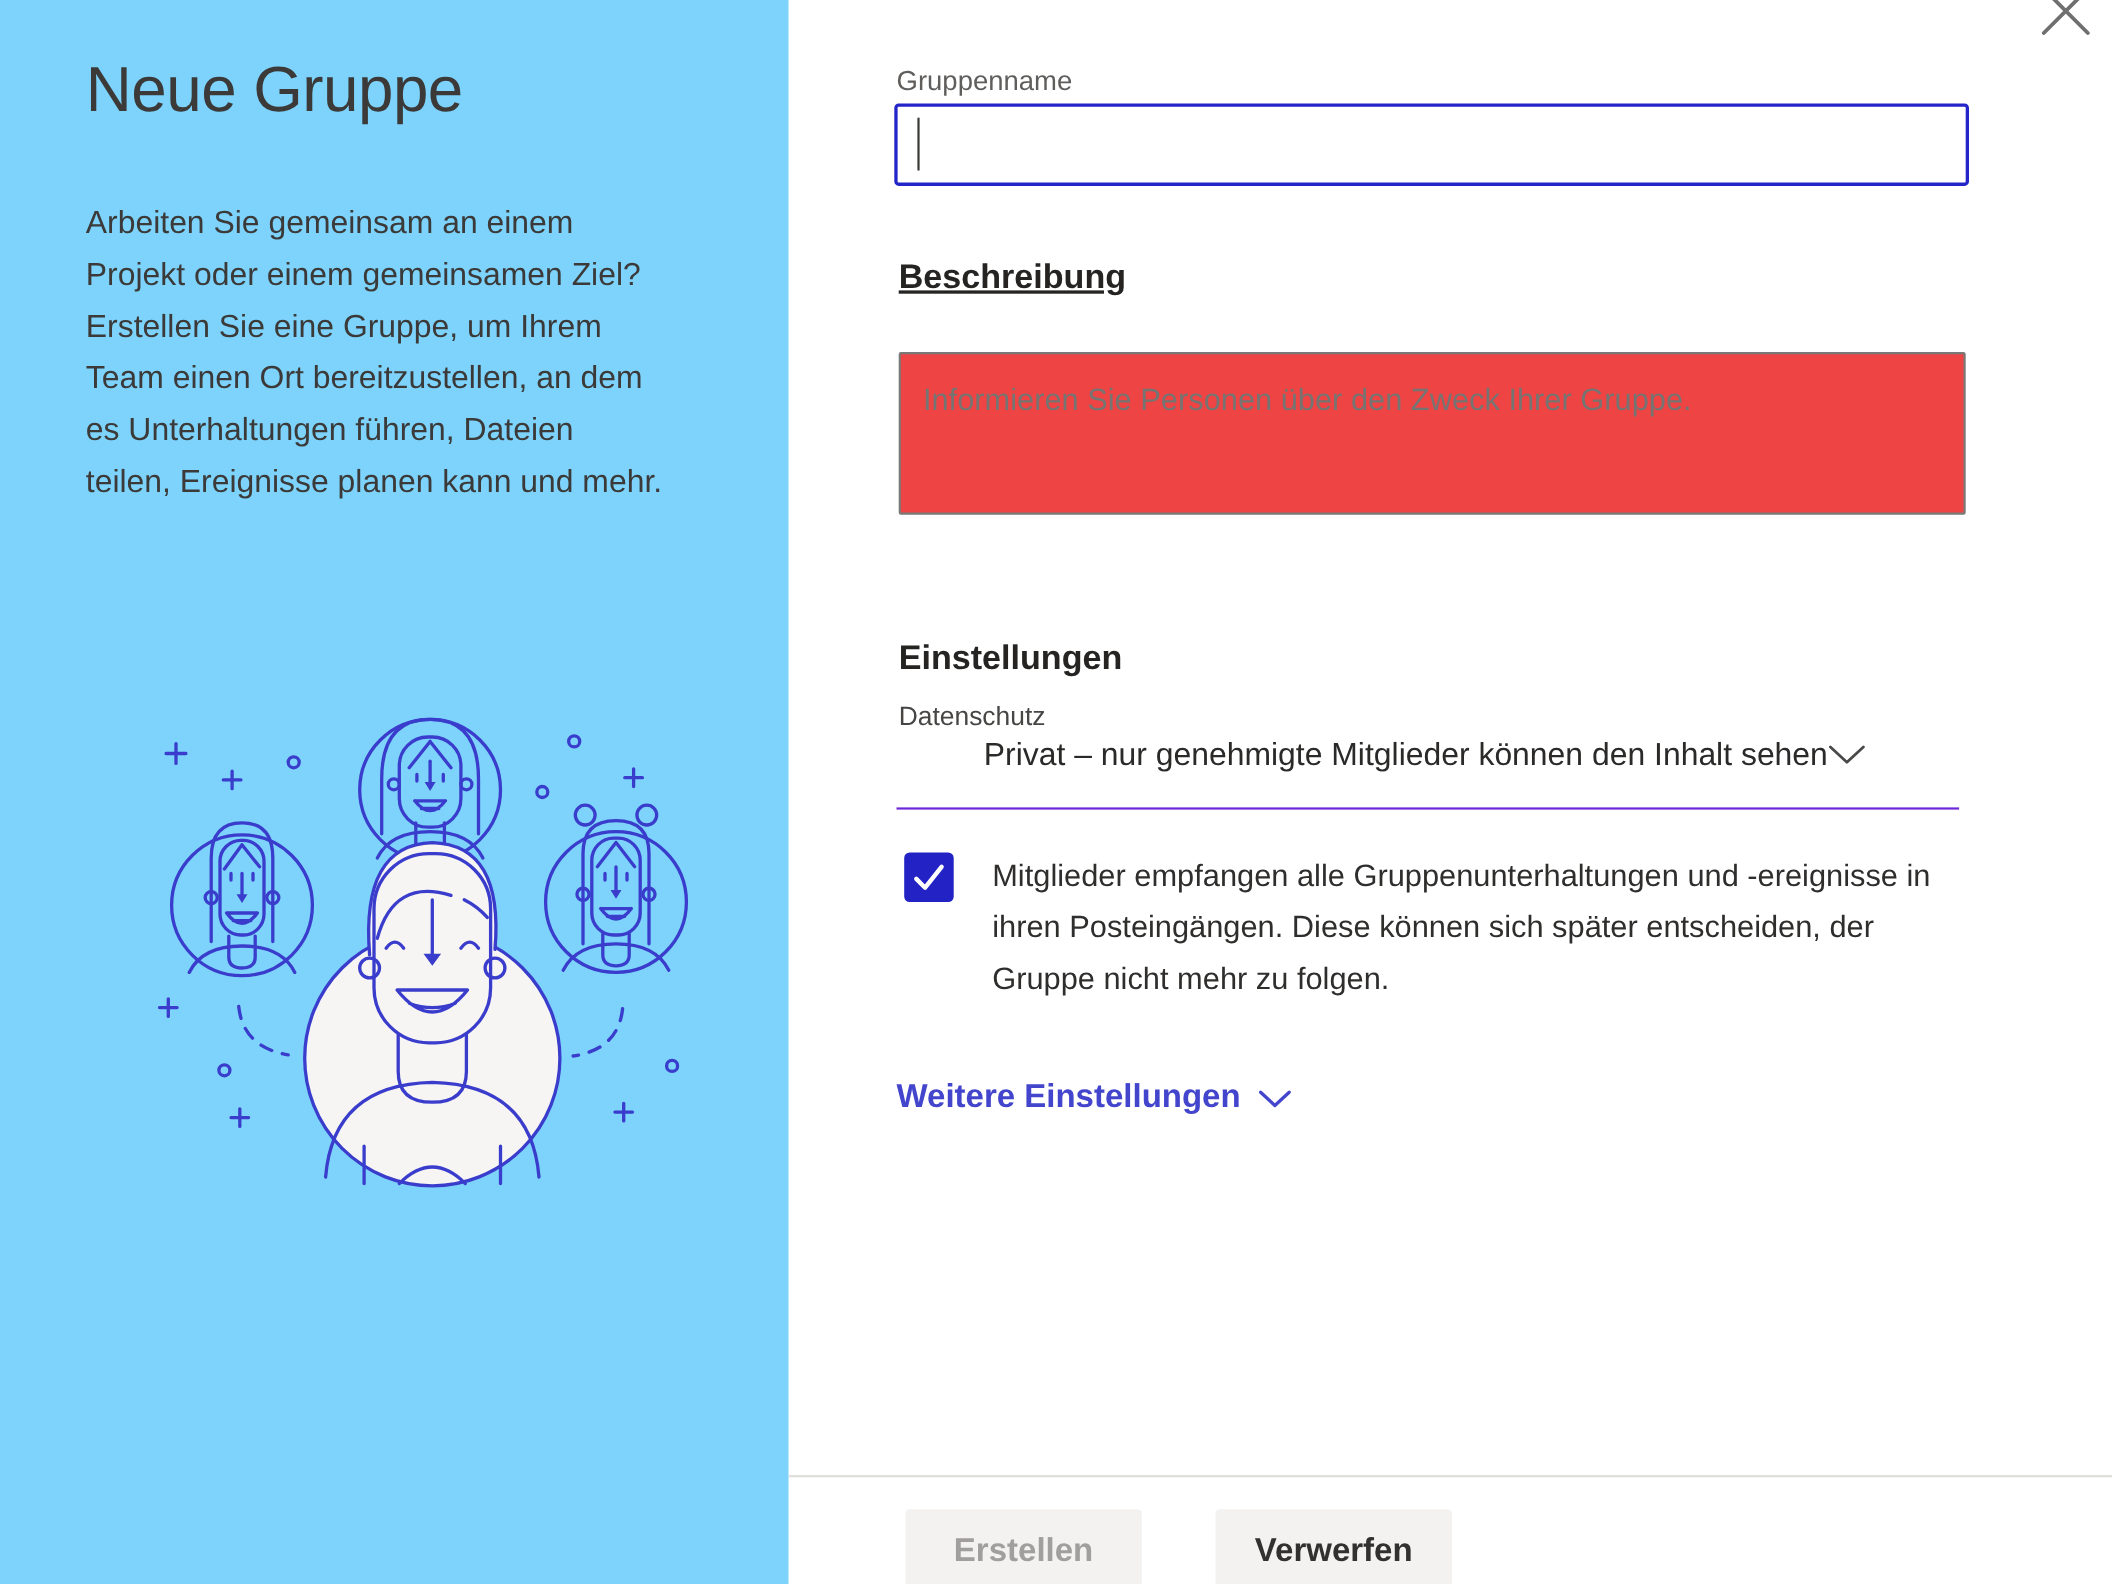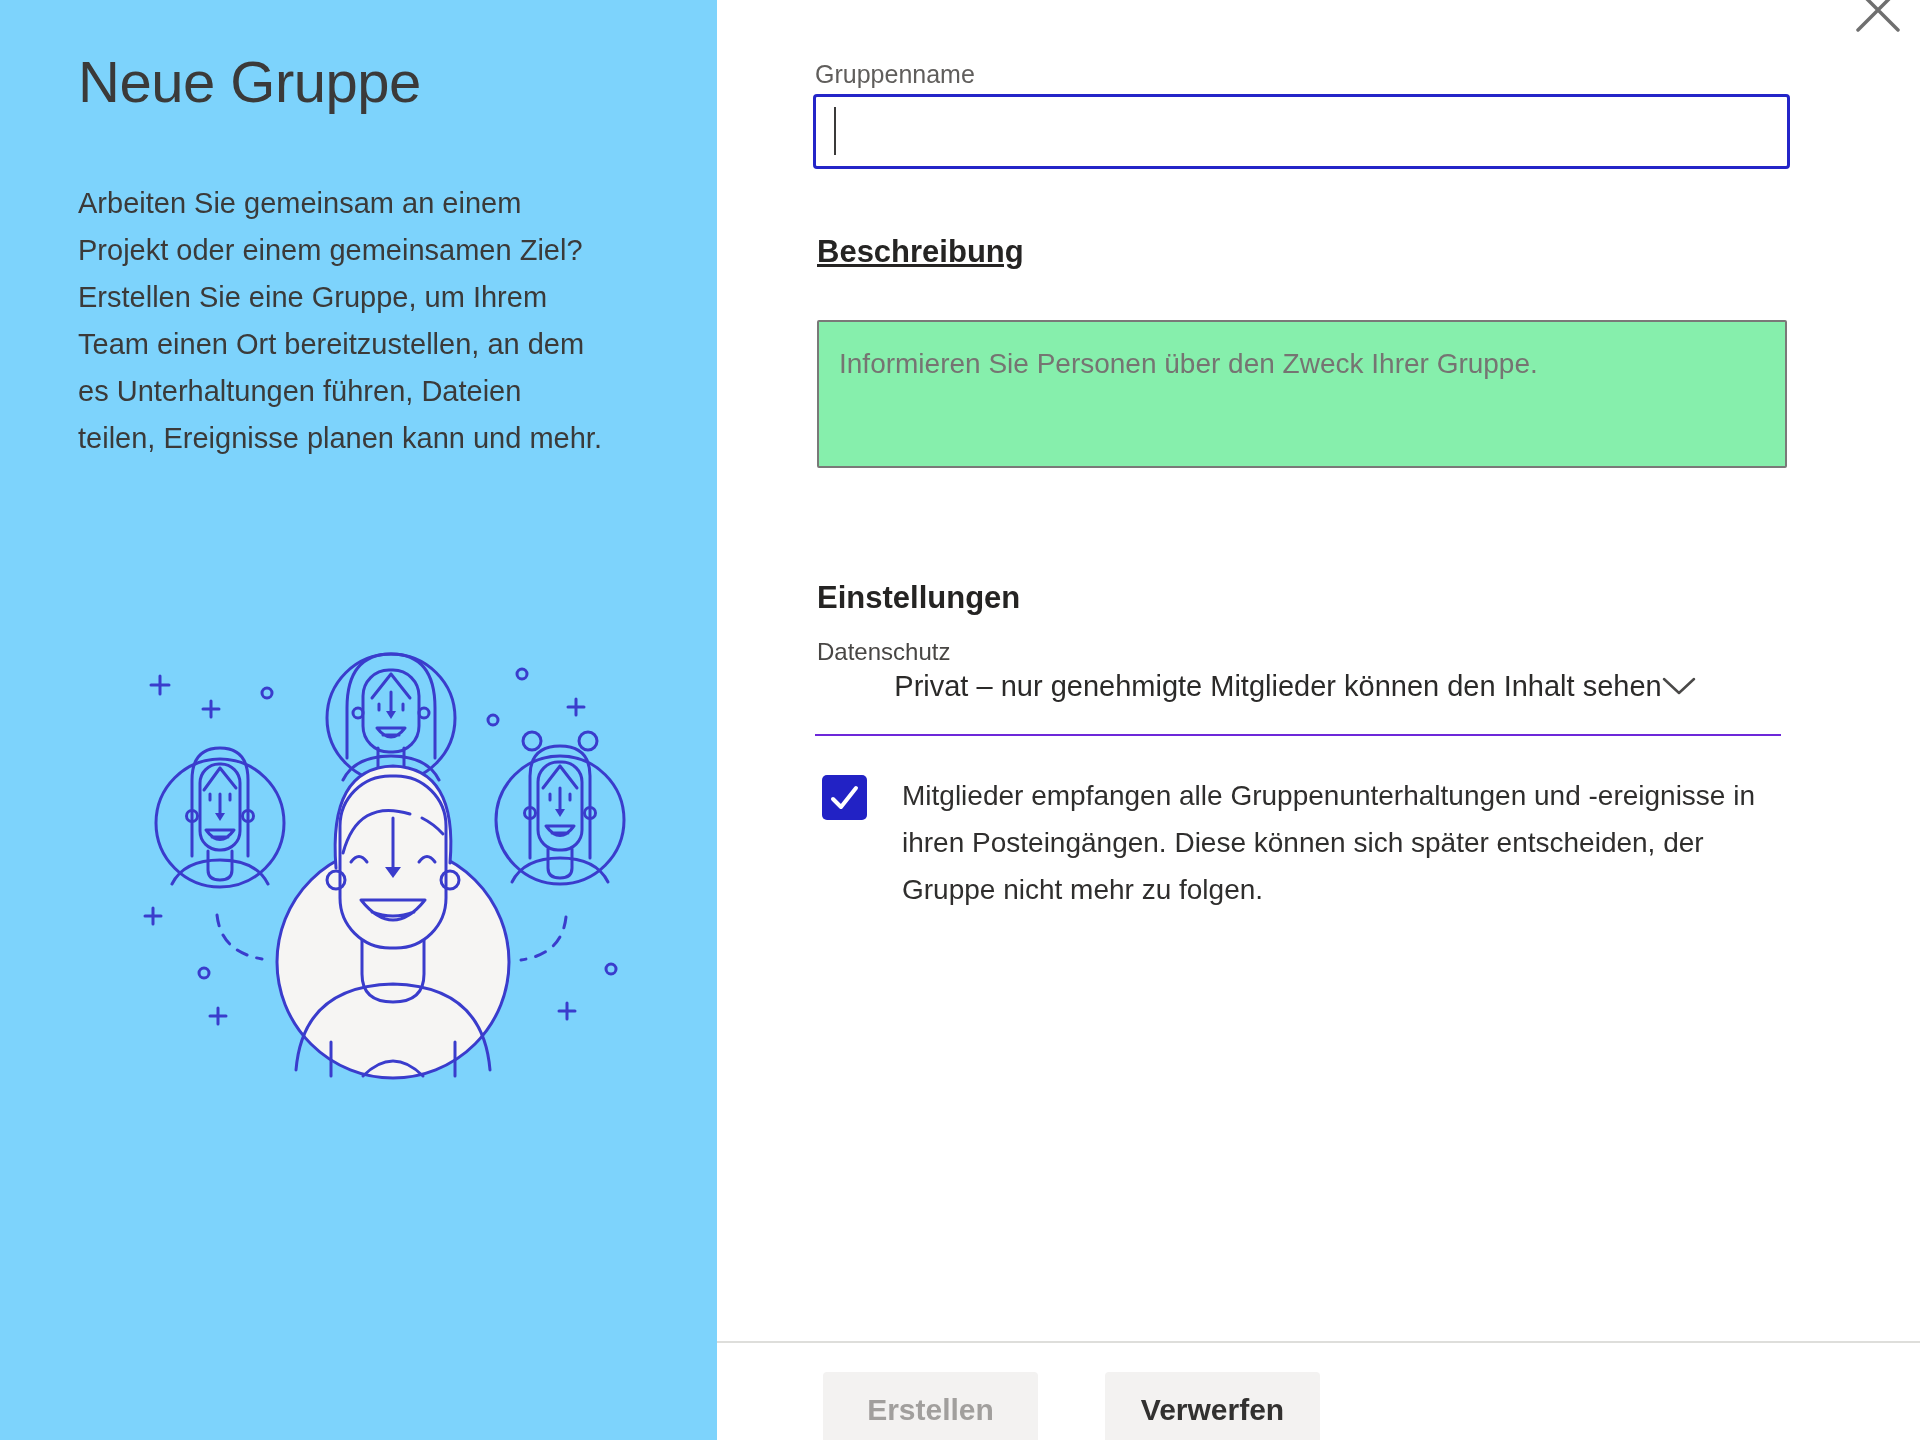--- a/index.html
+++ b/index.html
@@ -62,21 +62,21 @@
     font-size:31px; font-weight:700; color:#252423; white-space:nowrap;
   }
   .heading-description { top:234px;text-decoration:underline; }
   .heading-settings    { top:536px;margin-top:44px; }
 
   .description-textarea {
     position:absolute; left:100px; top:320px; width:970px; height:148px;
     border:2px solid #7a7978; border-radius:2px;
     font-family:"Liberation Sans", sans-serif;
     font-size:28px; color:#3b3a39; padding:26px 20px;
-    resize:none; outline:none; background:#86efac;
+    resize:none; outline:none; background:#ef4444;
   }
   .description-textarea::placeholder { color:#767472; opacity:1; }
 
   .privacy-label {
     position:absolute; left:100px; top:626px;
     font-size:24px; color:#484644;margin-top:12px;
   }
   .privacy-dropdown {
     position:absolute; left:98px; top:668px; width:966px;
     display:flex; justify-content:center; align-items:flex-start;
@@ -246,17 +246,23 @@
 
   <div class="follow-row">
     <div class="checkbox" role="checkbox" aria-checked="true">
       <svg width="45" height="45" viewBox="0 0 45 45">
         <path d="M11 24 L19 32 L34 13" stroke="#ffffff" stroke-width="4" fill="none" stroke-linecap="round" stroke-linejoin="round"></path>
       </svg>
     </div>
     <div class="follow-text">Mitglieder empfangen alle Gruppenunterhaltungen und -ereignisse in ihren Posteingängen. Diese können sich später entscheiden, der Gruppe nicht mehr zu folgen.</div>
   </div>
 
+  <button class="more-settings">
+    <span>Weitere Einstellungen</span>
+    <svg width="30" height="18" viewBox="0 0 30 18">
+      <path d="M2 2 L15 14 L28 2" stroke="#4345cd" stroke-width="3" fill="none" stroke-linecap="round" stroke-linejoin="round"></path>
+    </svg>
+  </button>
 
   <div class="footer-divider"></div>
   <button class="footer-button create-button" disabled="">Erstellen</button>
   <button class="footer-button discard-button">Verwerfen</button>
 </div>
 
 </body></html>

